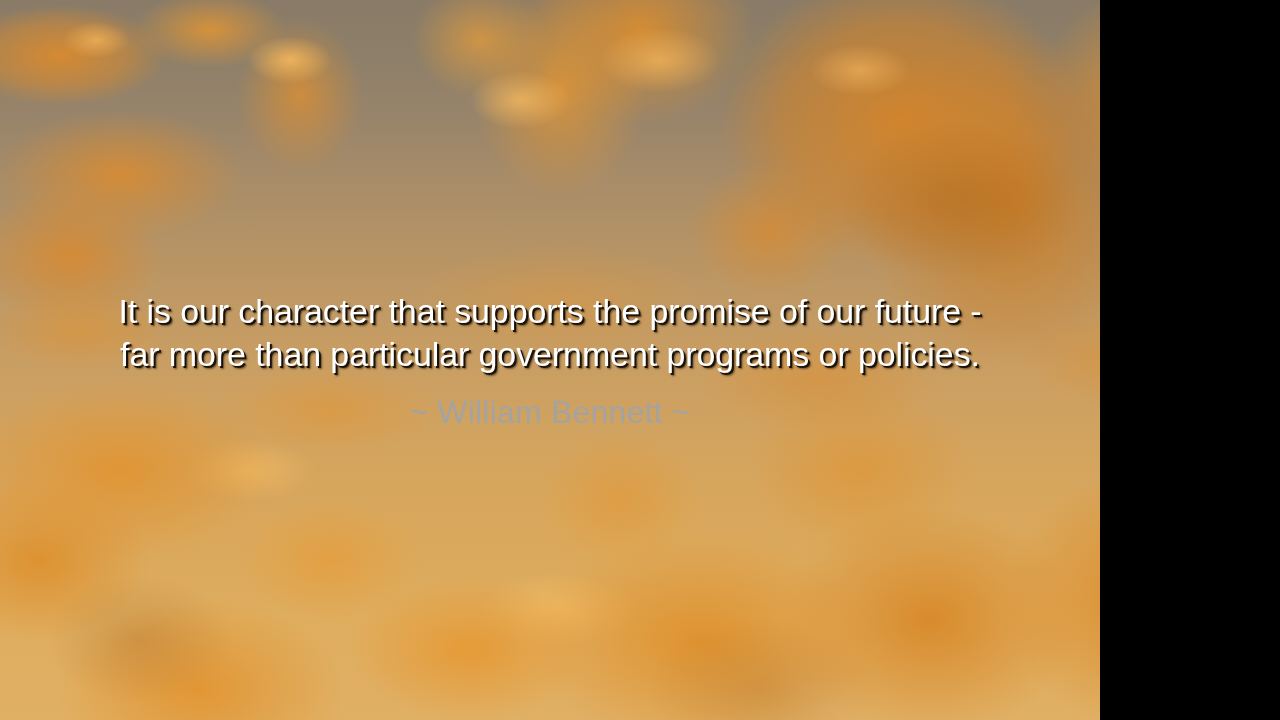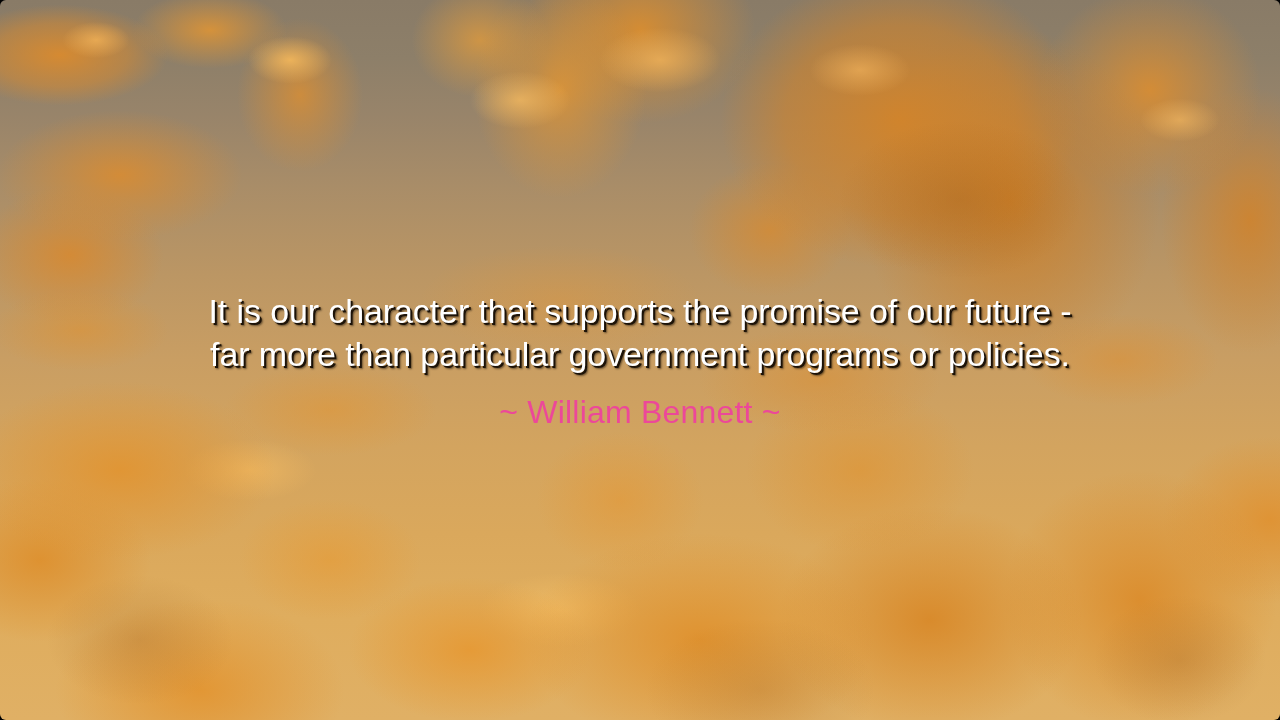--- a/index.html
+++ b/index.html
@@ -3,25 +3,24 @@
 <meta charset="utf-8">
 <title>Quote Image</title>
 <style>
   html, body {
     margin: 0;
     padding: 0;
     background: #000;
   }
   #stage {
     position: relative;
-    width: 1280px;
+    width: 1100px;
     height: 720px;
     overflow: hidden;
     font-family: "Liberation Sans", sans-serif;
-    border-radius: 6px;
   }
 
   
   #sky {
     position: absolute;
     inset: 0;
     background:
       linear-gradient(to bottom,
         #897b67 0%,
         #8d7f69 8%,
@@ -142,21 +141,21 @@
     font-weight: 400;
     letter-spacing: -0.1px;
     text-shadow:
       2px 2px 0 rgba(20,12,4,.92),
       3px 3px 2px rgba(20,12,4,.55);
     white-space: pre-line;
   }
   #quote-author {
     margin-top: 17px;
     text-align: center;
-    color: #ec4899;
+    color: #a3a3a3;
     font-size: 32px;
     line-height: 38px;
     font-weight: 400;
     letter-spacing: .2px;
   }
 </style>
 </head>
 <body>
 
 <div id="stage">

